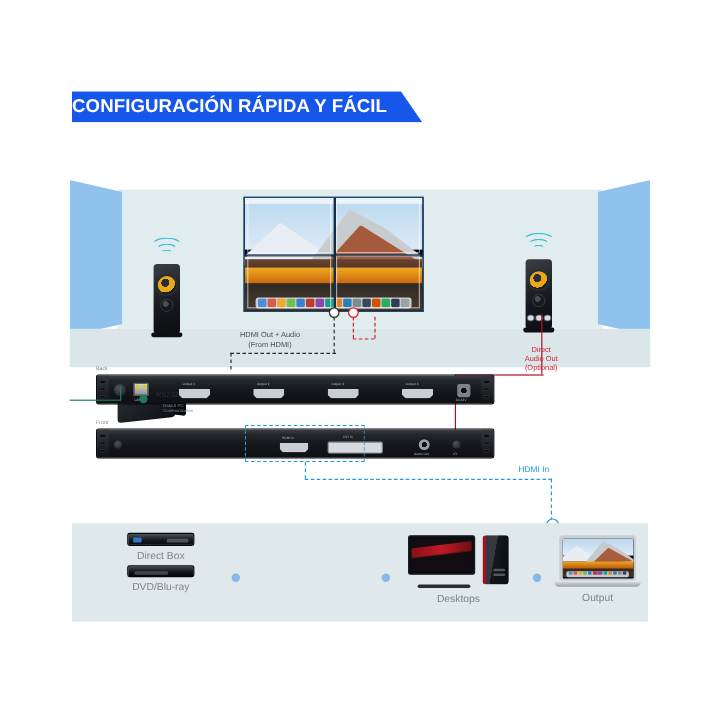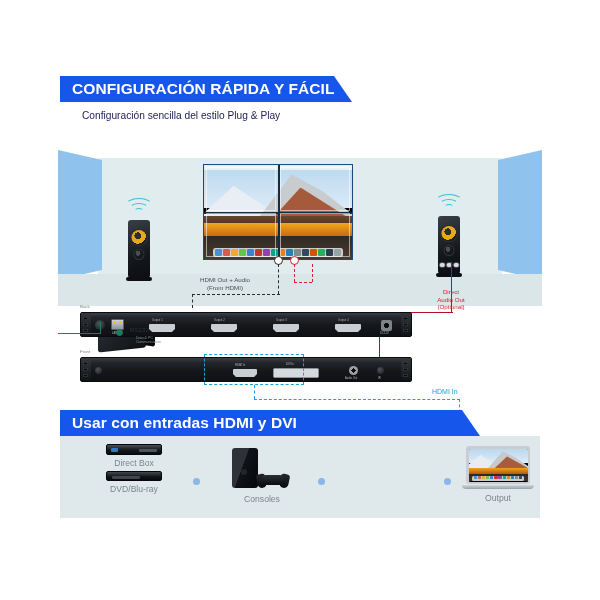--- a/index.html
+++ b/index.html
@@ -9,21 +9,21 @@
   #stage { position:absolute; left:0; top:0; width:600px; height:600px; background:#fff; }
 
   
   .banner {
     position:absolute; height:26px; background:#1756eb;
     display:flex; align-items:center;
     clip-path: polygon(0 0, calc(100% - 18px) 0, 100% 100%, 0 100%);
   }
   .banner .btxt {
     color:#ffffff; font-size:15.5px; font-weight:bold; letter-spacing:.1px;
-    padding-left:12px; white-space:nowrap;
+    padding-left:0; white-space:nowrap;
   }
   #banner1 { left:60px; top:76px; width:292px; }
   #banner2 { left:60px; top:410px; width:420px; }
 
   
   #bullets { position:absolute; left:82px; top:110px; width:470px; }
   #bullets div { font-size:10.2px; color:#23235a; line-height:12.6px; white-space:nowrap; }
 
   
   #scene { position:absolute; left:58px; top:150px; width:484px; height:250px; background:#ffffff; overflow:hidden;}
@@ -220,21 +220,20 @@
 </head>
 <body>
 
 <div id="stage">
 
   <div class="banner" id="banner1">
     <span class="btxt">CONFIGURACIÓN RÁPIDA Y FÁCIL</span>
   </div>
 
   <div id="bullets">
-    <div>Configuración sencilla del estilo Plug &amp; Play</div>
   </div>
 
   <div id="scene">
 
     <div class="wall-back"></div>
     <div class="wall-left"></div>
     <div class="wall-right"></div>
     <div class="floor"></div>
 
     <div id="videowall">
@@ -419,34 +418,33 @@
       </div>
       <div class="cap" style="margin-top:3px;">Direct Box</div>
       <div class="bluray" style="margin:3px auto 0;">
         <div class="tray"></div>
       </div>
       <div class="cap" style="margin-top:3px;">DVD/Blu-ray</div>
     </div>
 
     <div class="connector-dot" style="left:133px; top:42px;"></div>
 
-    <div class="devcell" style="left:158px; top:12px; width:88px;">
-      <div class="console" style="margin:0 auto;">
-        <div class="tower"></div>
-        <div class="gamepad">
-          <div class="gp-grip l"></div>
-          <div class="gp-grip r"></div>
-          <div class="gp-body"></div>
+
+    <div class="connector-dot" style="left:258px; top:42px;"></div>
+
+    <div class="devcell" style="left:272px; top:10px; width:100px;">
+      <div class="desktop" style="margin:0 auto;">
+        <div class="monitor">
+          <div class="screen"></div>
         </div>
-      </div>
-      <div class="cap" style="margin-top:4px;">Consoles</div>
-    </div>
-
-    <div class="connector-dot" style="left:258px; top:42px;"></div>
-
+        <div class="stand"></div>
+        <div class="tower2"></div>
+      </div>
+      <div class="cap" style="margin-top:4px;">Desktops</div>
+    </div>
 
     <div class="connector-dot" style="left:384px; top:42px;"></div>
 
     <div class="devcell" style="left:396px; top:10px; width:84px;">
       <div class="laptop" style="margin:0 auto;">
         <div class="lid">
           <div class="lscreen">
             <div class="ls-sky"></div>
             <div class="ls-m1"></div>
             <div class="ls-m2"></div>
@@ -468,17 +466,14 @@
                 <i style="background:#34495e"></i>
             </div>
           </div>
         </div>
         <div class="deck"></div>
       </div>
       <div class="cap" style="margin-top:3px;">Output</div>
     </div>
   </div>
 
-  <div class="banner" id="banner2">
-    <span class="btxt">Usar con entradas HDMI y DVI</span>
-  </div>
 
 </div>
 
 </body></html>

